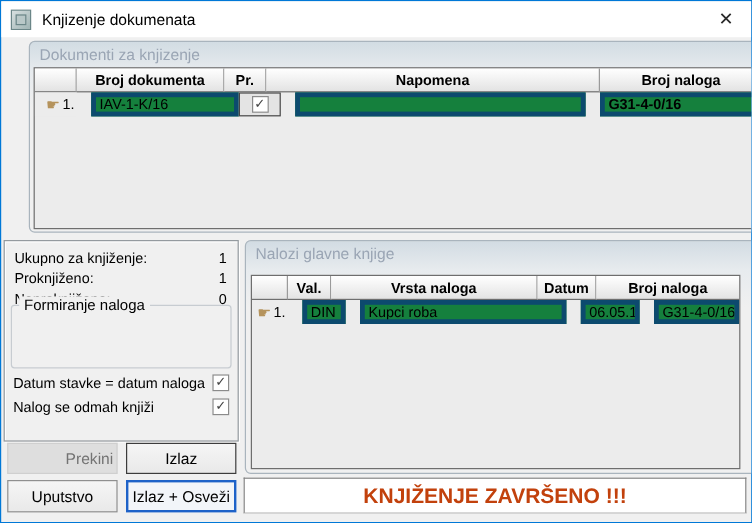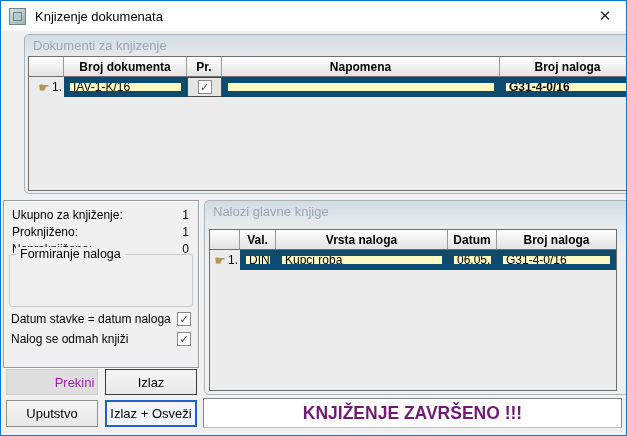--- a/index.html
+++ b/index.html
@@ -22,22 +22,22 @@
     background:linear-gradient(to bottom,#d2dce3 0px,#e7ebee 24px,#f0f0f0 55px); }
   .gb-title { position:absolute; left:8px; top:3px; color:#9aa5b4; font-size:13px; white-space:nowrap; }
 
   
   .grid { position:absolute; background:#ececec; border:1px solid #6e6e6e; overflow:hidden; }
   .grid-header { display:flex; height:20px; }
   .hcell { box-sizing:border-box; flex:0 0 auto; background:linear-gradient(#ffffff,#e3e3e3);
     border-right:1px solid #9a9a9a; border-bottom:1px solid #6e6e6e;
     font-weight:bold; font-size:12px; display:flex; align-items:center; justify-content:center; overflow:hidden; }
   .grid-row { display:flex; height:20px; }
-  .cell { box-sizing:border-box; flex:0 0 auto; background:#fef9c3; border:6px solid #0c4a6e;
-    display:flex; align-items:center; padding:0 3px; overflow:hidden; white-space:nowrap; }
+  .cell { box-sizing:border-box; flex:0 0 auto; background:#15803d; border:4px solid #0c4a6e;
+    display:flex; align-items:center; padding:0 3px; overflow:hidden; white-space:nowrap;margin-left:12px; }
   .cell.bold { font-weight:bold; }
   .sel { box-sizing:border-box; flex:0 0 auto; background:#ececec; display:flex; align-items:center;
     justify-content:flex-end; padding-right:2px; gap:2px; }
   .hand-icon { color:#b5935c; font-size:13px; line-height:1; }
   .cb-cell { box-sizing:border-box; flex:0 0 auto; background:#e4e4e4; border:1px solid #474747;
     display:flex; align-items:center; justify-content:center; }
   .checkbox { box-sizing:border-box; width:14px; height:14px; background:#fff; border:1px solid #8b8b8b;
     display:flex; align-items:center; justify-content:center; font-size:11px; color:#444; line-height:1; }
   .grow { flex:1 1 auto !important; }
 
@@ -50,29 +50,29 @@
   .fieldset-label { position:absolute; left:6px; top:-8px; background:#f0f0f0; padding:0 4px; font-size:12.5px; }
   .combo { position:absolute; left:3px; top:18px; width:173px; height:23px; box-sizing:border-box;
     border:1px solid #999; background:#f1f1f1; display:flex; align-items:center; padding:0 6px; cursor:default; }
   .combo-chevron { margin-left:auto; width:8px; height:8px; border-right:1.6px solid #555; border-bottom:1.6px solid #555;
     transform:rotate(45deg) translateY(-3px); }
   .opt-row { position:absolute; left:7px; right:7px; height:16px; display:flex; justify-content:space-between; align-items:center; }
 
   
   .btn { position:absolute; box-sizing:border-box; display:flex; align-items:center; justify-content:center;
     font-size:13px; background:linear-gradient(#f5f5f5,#e9e9e9); border:1px solid #8f8f8f; cursor:default; }
-  .btn-disabled { background:#dedede; color:#a21caf; border:1px solid #cfcfcf;padding-left:45px; }
+  .btn-disabled { background:#dedede; color:#737373; border:1px solid #cfcfcf;padding-left:45px; }
   .btn-default { border:1px solid #3c3c3c; }
   .btn-focus { border:2px solid #1e62c8; background:#f2f5f9; }
 
   
   .status-panel { position:absolute; left:202px; top:397px; width:419px; height:30px; box-sizing:border-box;
     background:#fff; border:1px solid #848484; border-bottom-color:#bdbdbd;
     display:flex; align-items:center; justify-content:center; }
-  .status-text { color:#701a75; font-weight:bold; font-size:17.5px; white-space:nowrap; }
+  .status-text { color:#c2410c; font-weight:bold; font-size:17.5px; white-space:nowrap; }
 </style>
 </head>
 <body>
 
 <div class="window">
 
   <div class="titlebar">
     <div class="app-icon"></div>
     <div class="window-title">Knjizenje dokumenata</div>
     <div class="close-btn">

